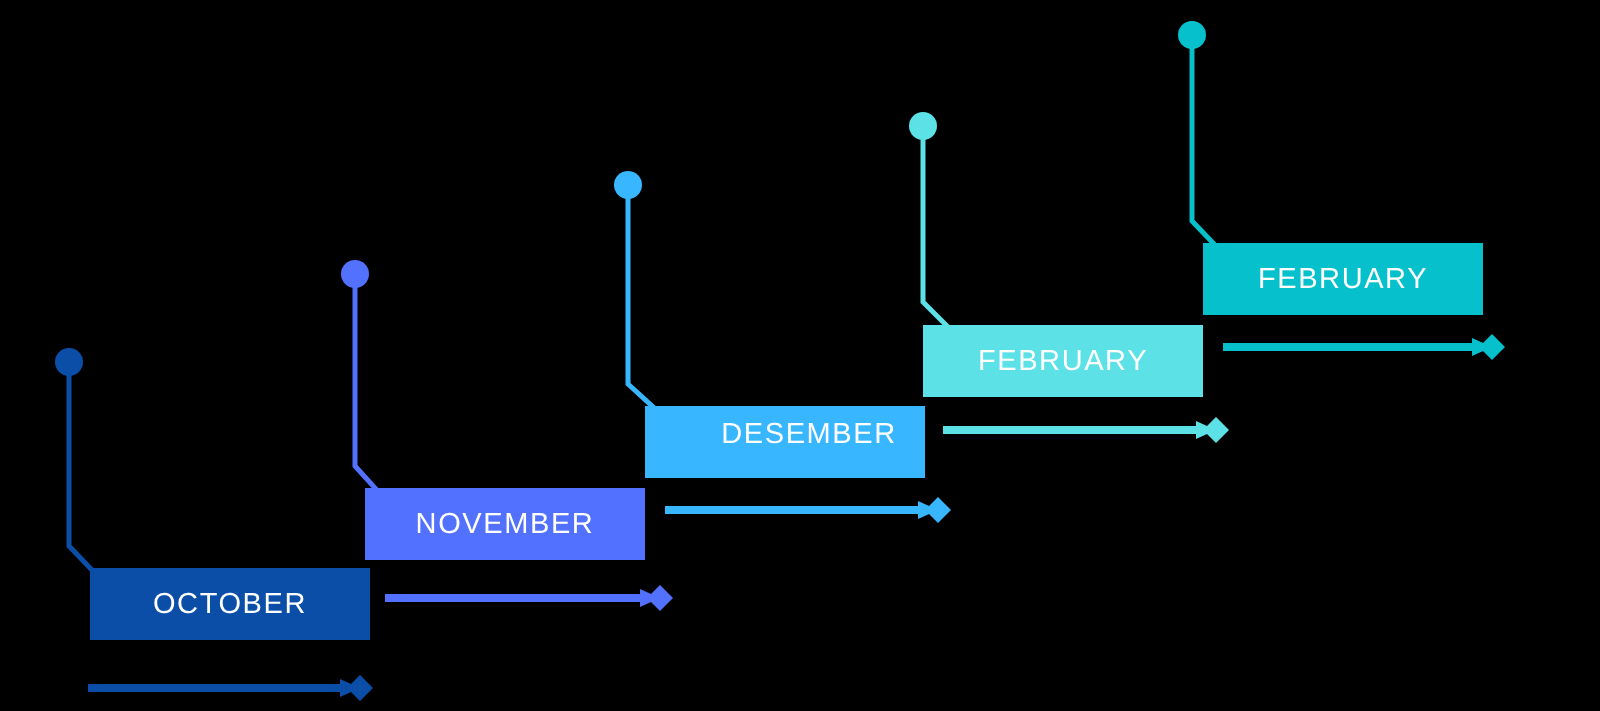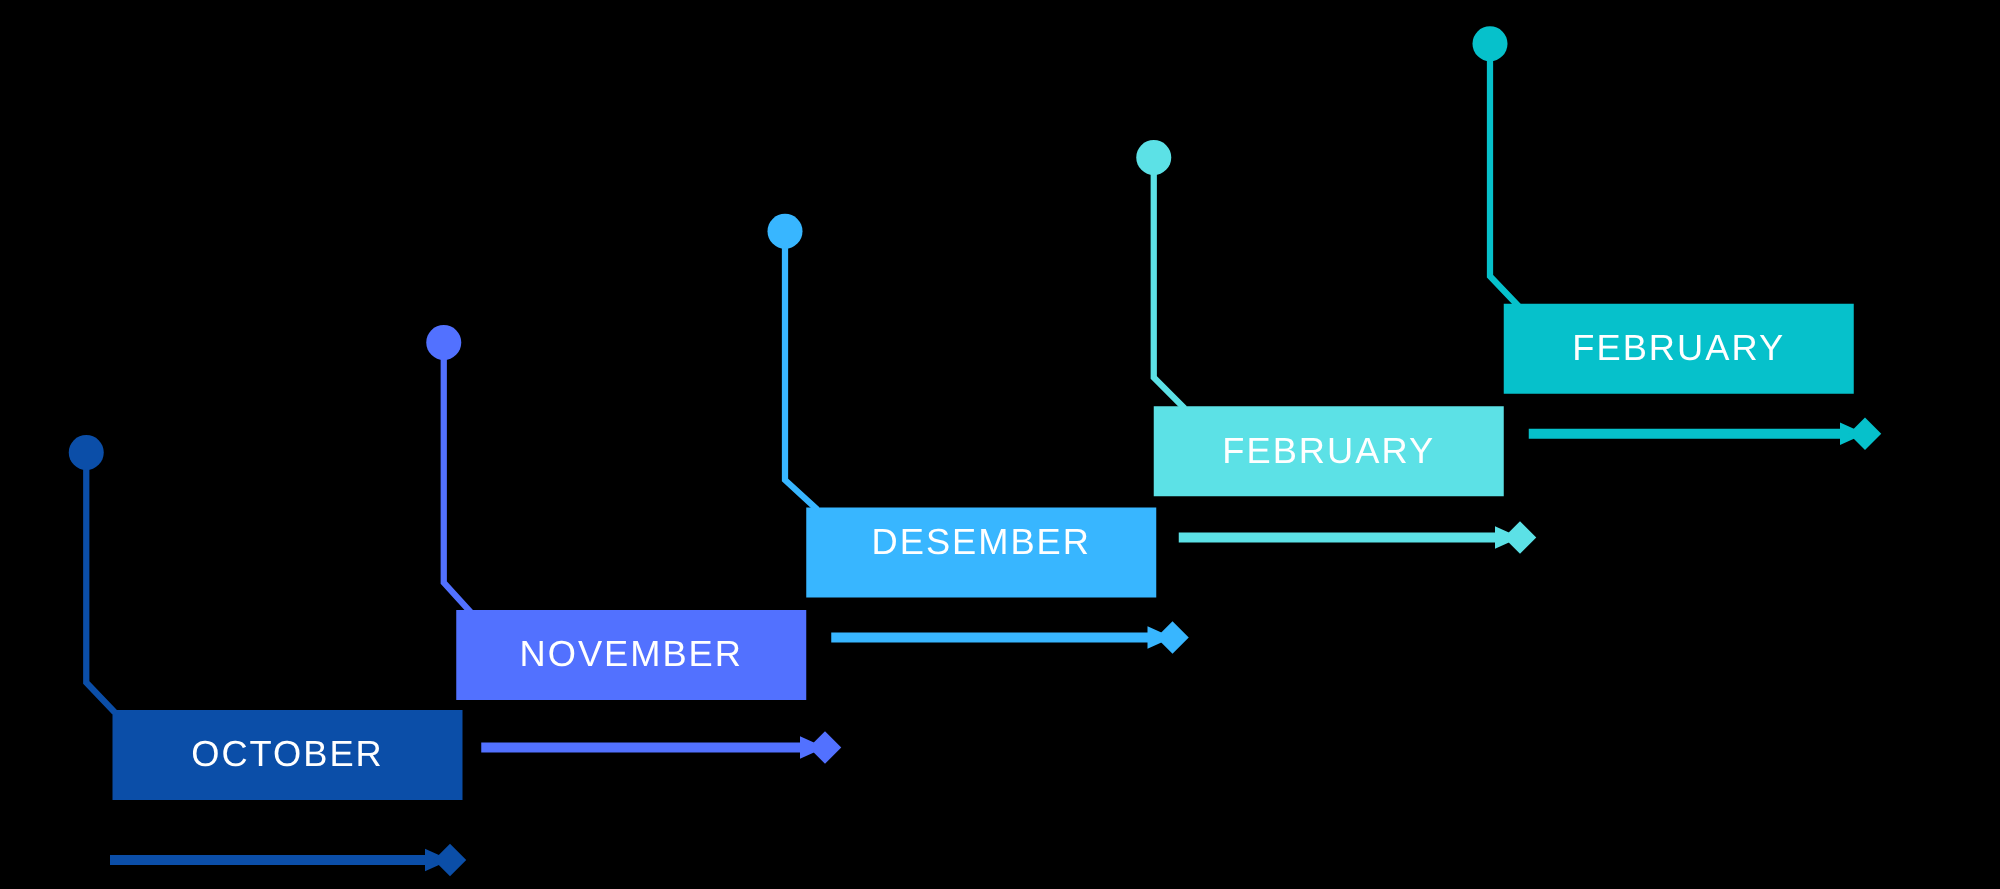--- a/index.html
+++ b/index.html
@@ -79,17 +79,17 @@
       <path d="M 1192 49 L 1192 221 L 1213 243" fill="none" stroke="#06C1CB" stroke-width="5" stroke-linecap="square" stroke-linejoin="miter"></path>
       <circle cx="1192" cy="35" r="14" fill="#06C1CB"></circle>
       <path d="M 1223 343 L 1472 343 L 1472 338 L 1492 347 L 1472 356 L 1472 351 L 1223 351 Z" fill="#06C1CB"></path>
       <path d="M 1492 334 L 1505 347 L 1492 360 L 1479 347 Z" fill="#06C1CB"></path>
     </g>
 
   </svg>
 
   <div class="month-label" style="left:90px; top:568px; width:280px; height:72px;text-align:right;">OCTOBER</div>
   <div class="month-label" style="left:365px; top:488px; width:280px; height:72px;">NOVEMBER</div>
-  <div class="month-label" style="left:645px; top:406px; width:280px; height:56px;">DESEMBER</div>
+  <div class="month-label" style="left:669px; top:406px; width:280px; height:56px;">DESEMBER</div>
   <div class="month-label" style="left:923px; top:325px; width:280px; height:72px;">FEBRUARY</div>
   <div class="month-label" style="left:1203px; top:243px; width:280px; height:72px;">FEBRUARY</div>
 
 </div>
 
 </body></html>

